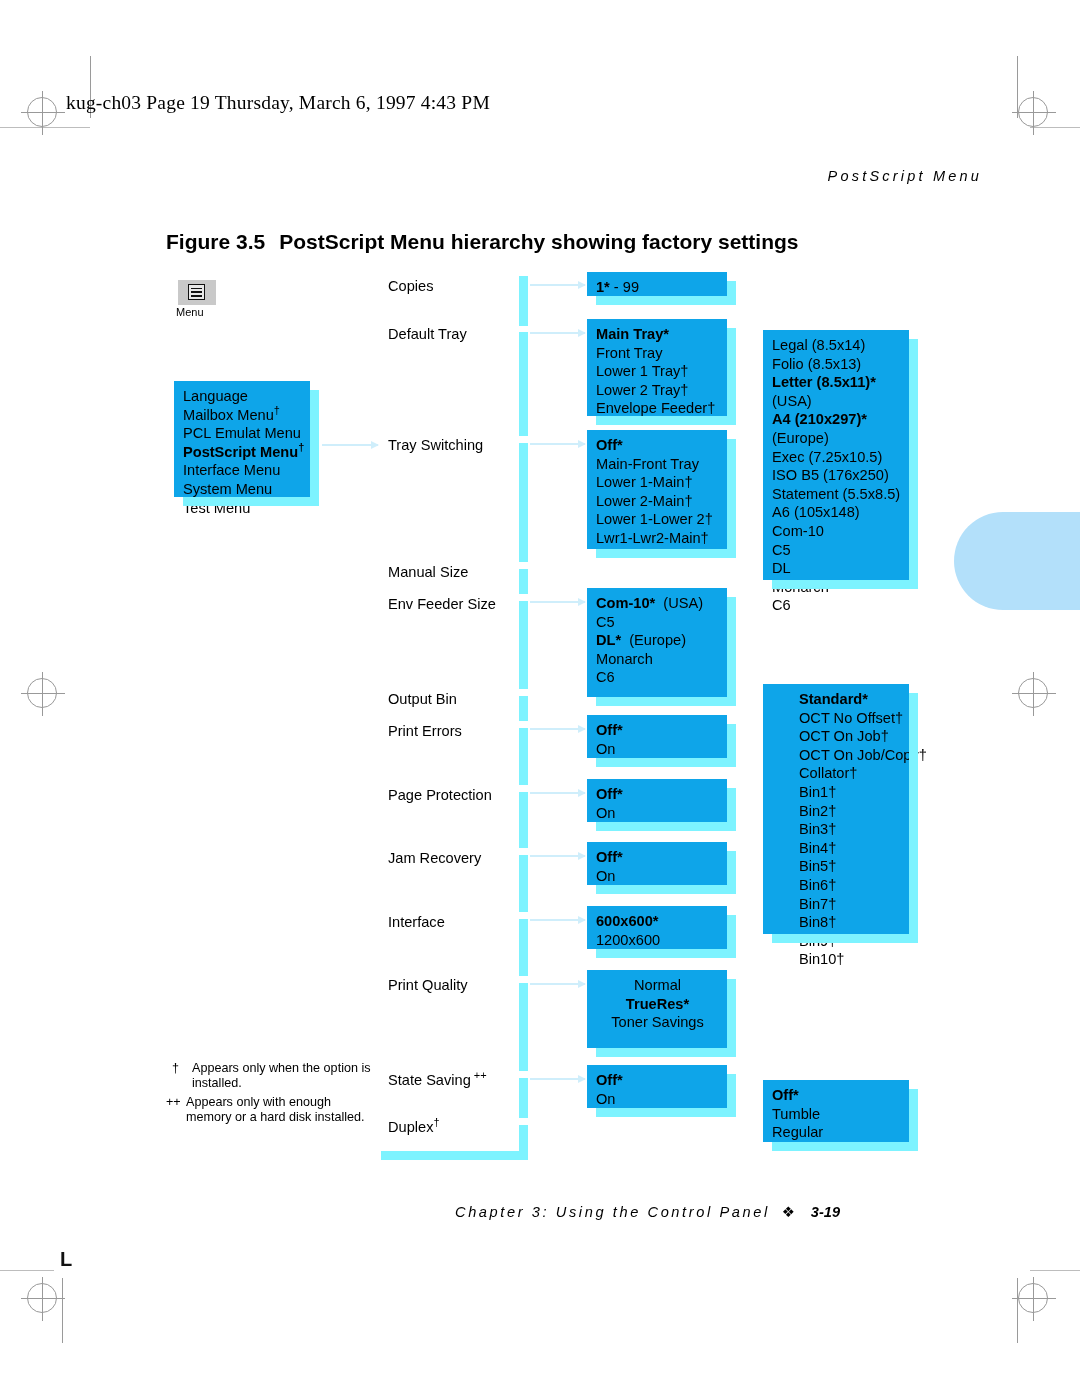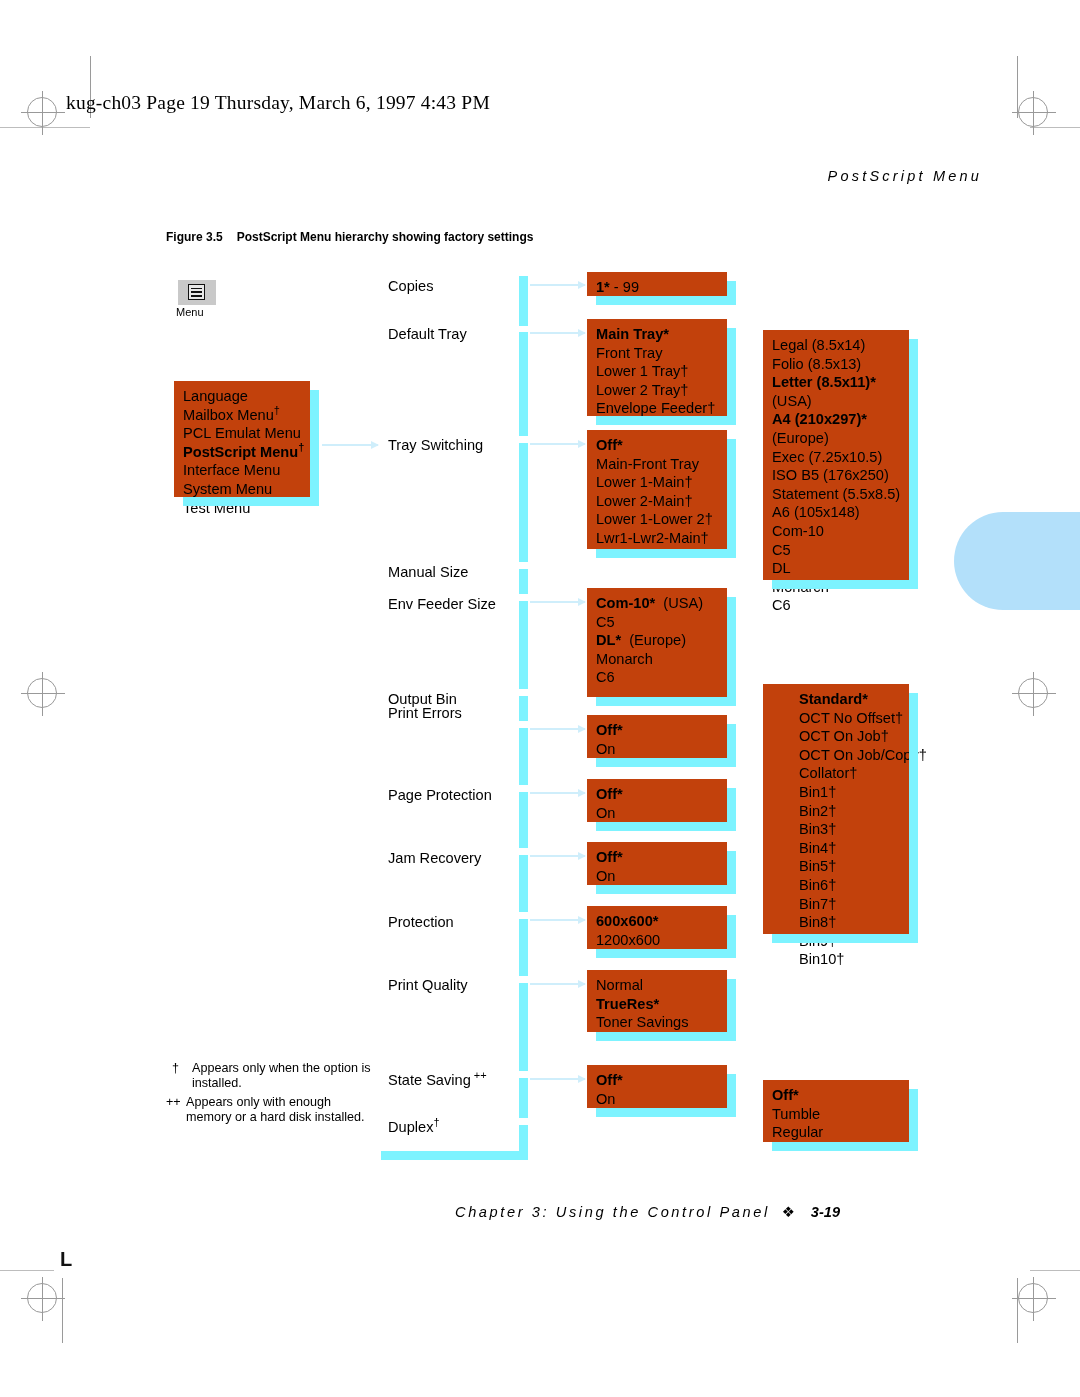--- a/index.html
+++ b/index.html
@@ -37,34 +37,34 @@
     font-size:19.5px; letter-spacing:.2px; color:#000; white-space:nowrap;
   }
   .runhead{
     position:absolute; right:98px; top:168px;
     font-family:"Liberation Sans", sans-serif;
     font-style:italic; font-size:14.5px; letter-spacing:3.2px;
     color:#000; white-space:nowrap;
   }
   .figtitle{
     position:absolute; left:166px; top:230px;
-    font-size:12px; font-weight:bold; color:#000; white-space:nowrap;
+    font-size:21px; font-weight:bold; color:#000; white-space:nowrap;
   }
   .figtitle .num{ margin-right:14px; }
 
   
   .thumbtab{
     position:absolute; right:0; top:512px; width:126px; height:98px;
     background:#b3e0fa; border-radius:52px 0 0 52px;
   }
 
   
   .box{
     position:absolute;
-    background:#c2410c;
+    background:#0ea5e9;
     font-size:14.6px;
     line-height:18.6px;
     color:#000;
     padding:6px 8px 6px 9px;
     white-space:nowrap;
   }
   .box .shadow-r{
     position:absolute; top:9px; right:-9px; width:9px; bottom:-9px;
     background:#7df3ff;
   }
@@ -201,24 +201,24 @@
 <div class="spine" style="left:519px; top:1078px; height:40px;"></div>
 <div class="spine" style="left:519px; top:1125px; height:35px;"></div>
 <div class="spine" style="left:381px; top:1151px; height:9px; width:147px;"></div>
 
 <div class="lbl" style="left:388px; top:277px;"><span>Copies</span></div>
 <div class="lbl" style="left:388px; top:325px;"><span>Default Tray</span></div>
 <div class="lbl" style="left:388px; top:436px;"><span>Tray Switching</span></div>
 <div class="lbl" style="left:388px; top:563px;"><span>Manual Size</span></div>
 <div class="lbl" style="left:388px; top:595px;"><span>Env Feeder Size</span></div>
 <div class="lbl" style="left:388px; top:690px;"><span>Output Bin</span></div>
-<div class="lbl" style="left:388px; top:704px;"><span>Print Errors</span></div>
+<div class="lbl" style="left:388px; top:722px;"><span>Print Errors</span></div>
 <div class="lbl" style="left:388px; top:786px;"><span>Page Protection</span></div>
 <div class="lbl" style="left:388px; top:849px;"><span>Jam Recovery</span></div>
-<div class="lbl" style="left:388px; top:913px;"><span>Protection</span></div>
+<div class="lbl" style="left:388px; top:913px;"><span>Interface</span></div>
 <div class="lbl" style="left:388px; top:976px;"><span>Print Quality</span></div>
 <div class="lbl" style="left:388px; top:1071px;"><span>State Saving</span><span class="sup">&nbsp;<span>++</span></span></div>
 <div class="lbl" style="left:388px; top:1118px;"><span>Duplex</span><span class="sup">†</span></div>
 
 <div class="arrow" style="left:530px; top:284px;  width:55px;"></div>
 <div class="arrow" style="left:530px; top:332px;  width:55px;"></div>
 <div class="arrow" style="left:530px; top:443px;  width:55px;"></div>
 <div class="arrow" style="left:530px; top:601px;  width:55px;"></div>
 <div class="arrow" style="left:530px; top:728px;  width:55px;"></div>
 <div class="arrow" style="left:530px; top:792px;  width:55px;"></div>
@@ -285,21 +285,21 @@
   <div><span>On</span></div>
 </div>
 
 <div class="box" style="left:587px; top:906px; width:140px; height:43px;">
   <span class="shadow-r"></span>
   <span class="shadow-b"></span>
   <div><b>600x600*</b></div>
   <div><span>1200x600</span></div>
 </div>
 
-<div class="box" style="left:587px; top:970px; width:140px; height:62px;">
+<div class="box" style="left:587px; top:970px; width:140px; height:78px;text-align:center;">
   <span class="shadow-r"></span>
   <span class="shadow-b"></span>
   <div><span>Normal</span></div>
   <div><b>TrueRes*</b></div>
   <div><span>Toner Savings</span></div>
 </div>
 
 <div class="box" style="left:587px; top:1065px; width:140px; height:43px;">
   <span class="shadow-r"></span>
   <span class="shadow-b"></span>

